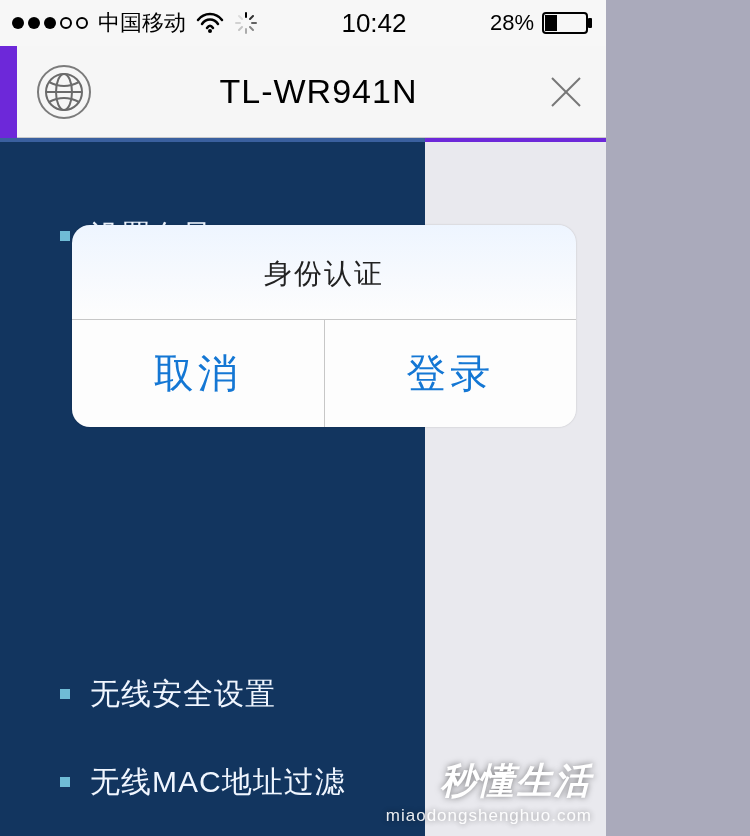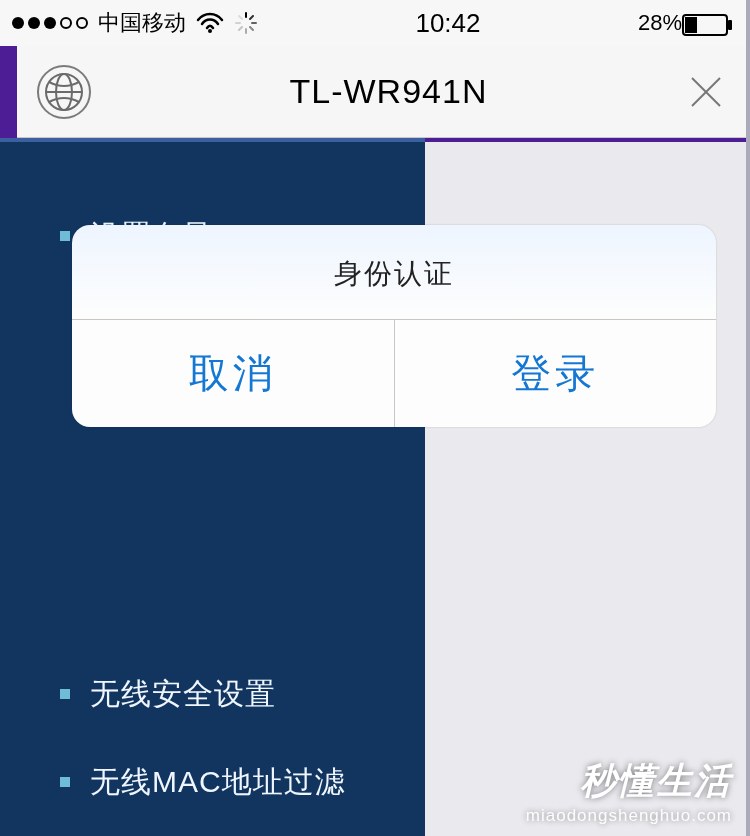--- a/index.html
+++ b/index.html
@@ -1,40 +1,40 @@
 <!DOCTYPE html>
 <html><head>
 <meta charset="utf-8">
 <style>
   * { box-sizing: border-box; margin: 0; padding: 0; }
   html, body { width: 750px; height: 836px; overflow: hidden; font-family: -apple-system, "Helvetica Neue", Arial, sans-serif; background:#aab; }
 
   .device {
     position: relative;
-    width: 746px;
+    width: 606px;
     height: 836px;
-    background: #4c1d95;
+    background: #6d28d9;
     border-radius: 8px;
   }
 
   
   .status-bar {
     position: absolute;
     top: 0; left: 0; right: 0;
     height: 46px;
     background: #f7f7f7;
     display: flex;
     align-items: center;
     justify-content: space-between;
     padding: 0 12px;
     font-size: 24px;
     color: #000;
   }
   .status-left { display:flex; align-items:center; gap:10px; }
-  .status-right { display:flex; align-items:flex-end; }
+  .status-right { display:flex; align-items:center; gap:8px; }
   .signal-dots { display:flex; gap:4px; align-items:center; }
   .dot { width:12px; height:12px; border-radius:50%; background:#000; }
   .dot.empty { background:transparent; border:2px solid #000; width:12px; height:12px; }
   .wifi-icon svg, .spinner-icon svg, .battery-icon svg { display:block; }
   .carrier { font-size:22px; }
   .clock { font-weight:400; font-size:26px; }
   .battery-pct { font-size:22px; }
 
   
   .browser-bar {

